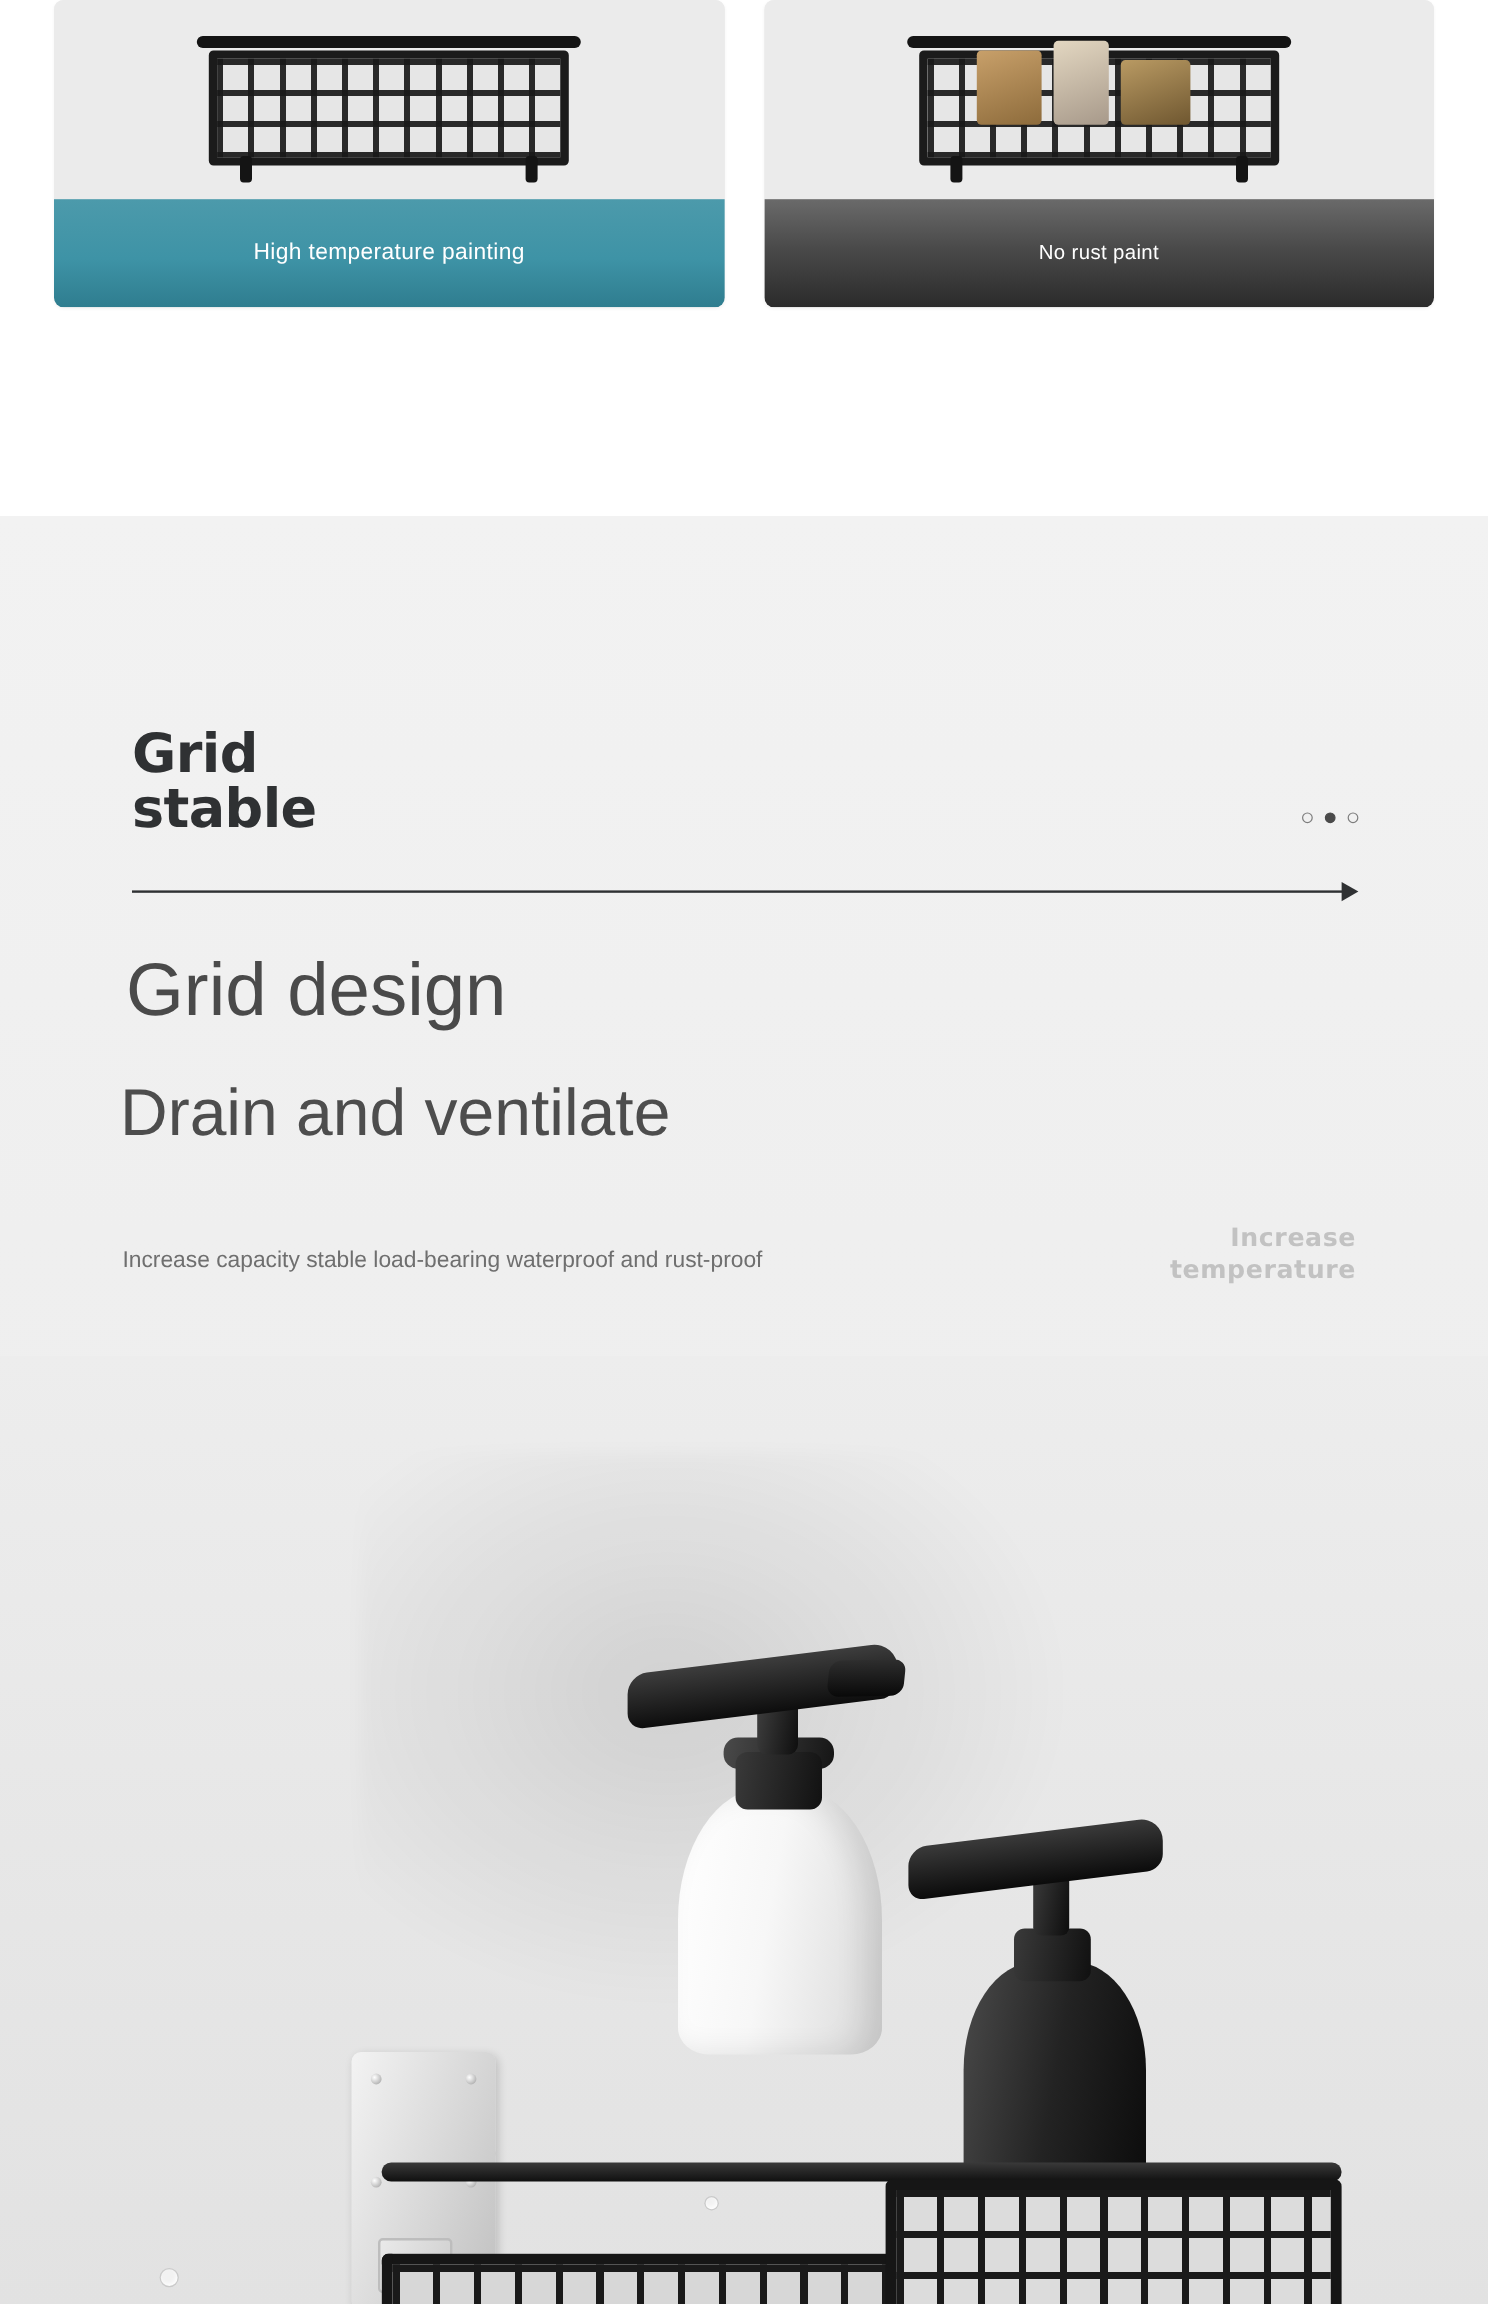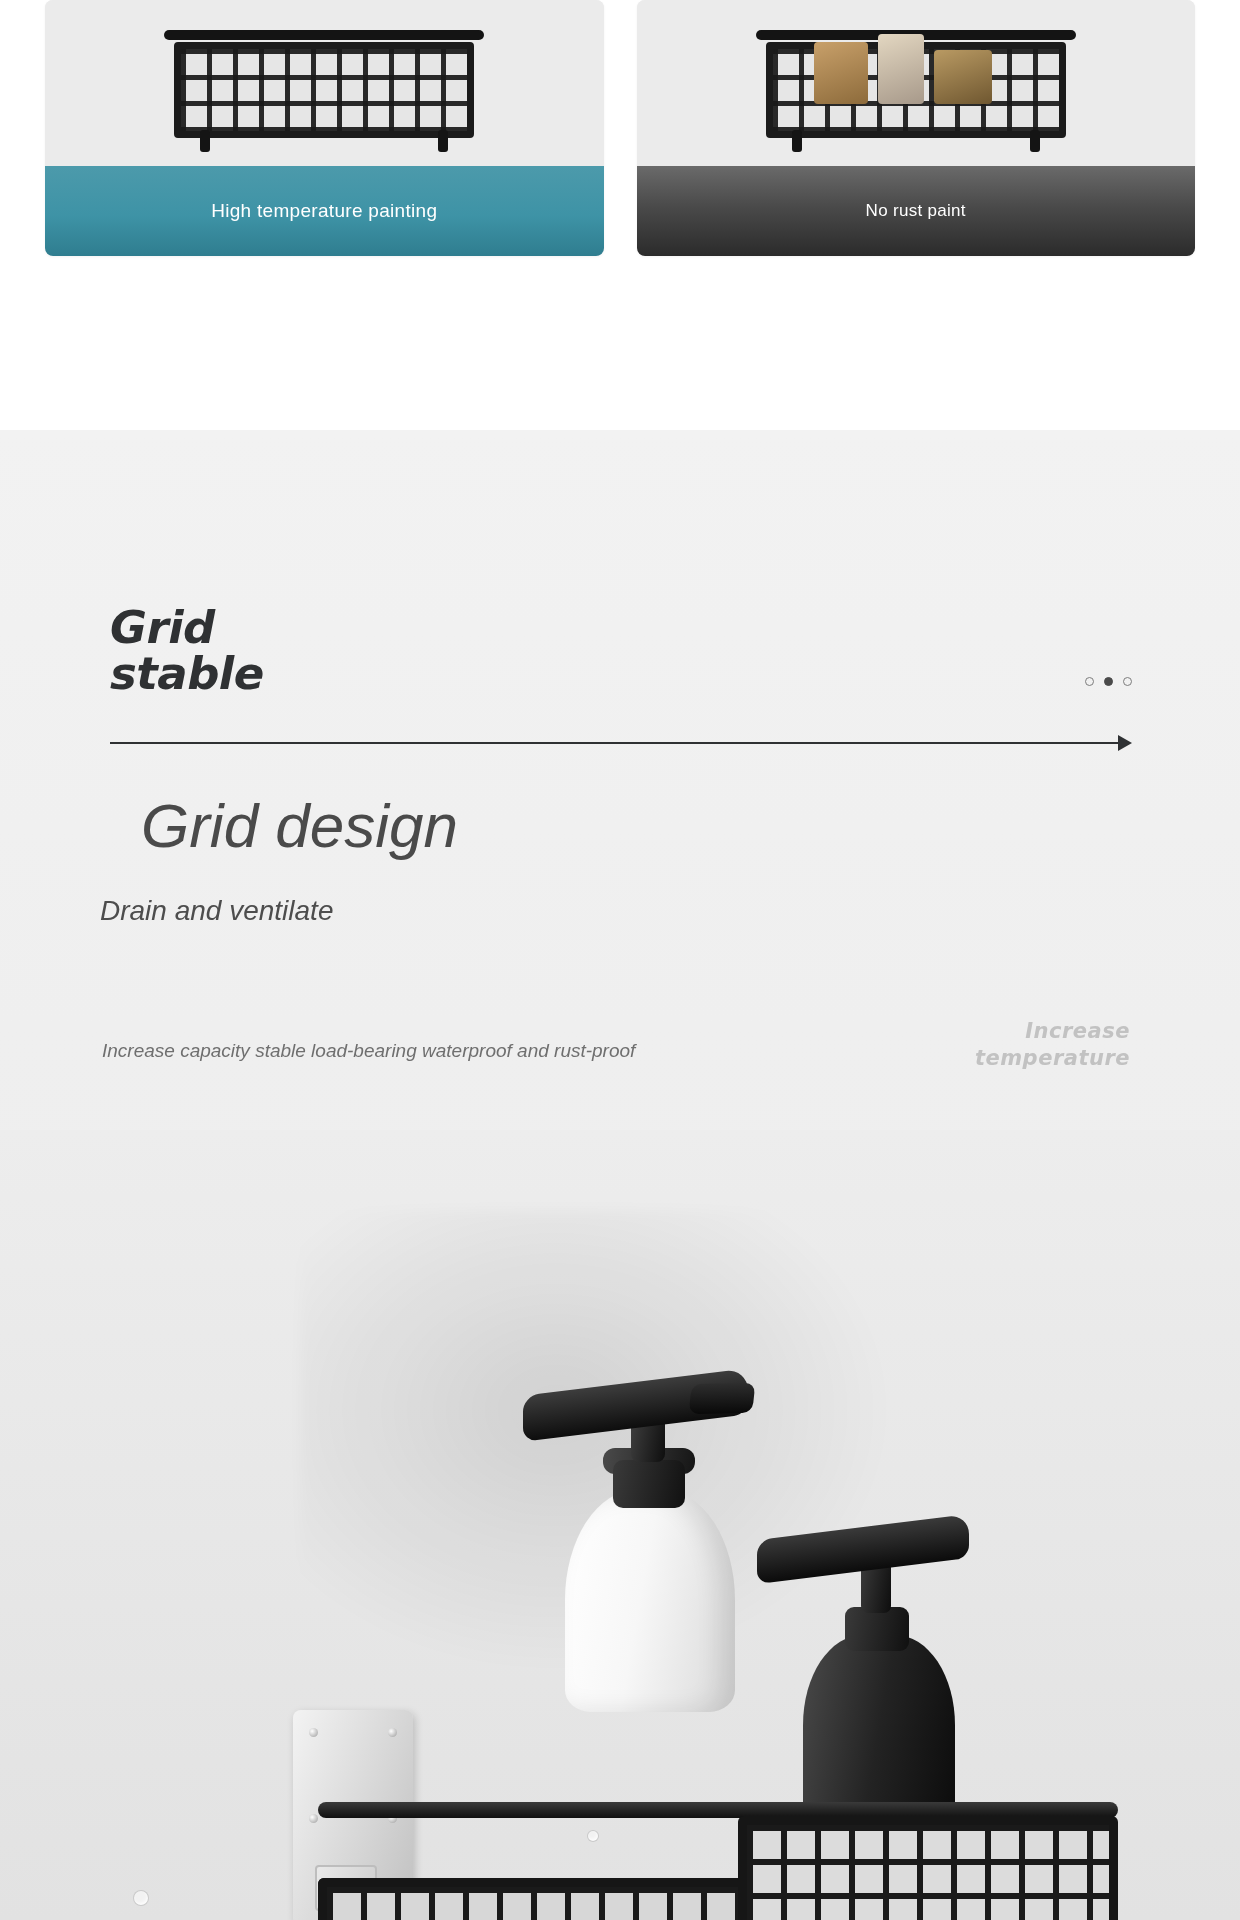--- a/index.html
+++ b/index.html
@@ -117,21 +117,20 @@
     font-size: 17px;
   }
 
   
   .grid-section {
     position: relative;
     width: 1240px;
     height: 1490px;
     background: linear-gradient(180deg, #f2f2f2 0%, #efefef 40%, #ededed 100%);
     overflow: hidden;
-    font-style: italic;
   }
 
   .gd-head {
     position: absolute;
     left: 110px;
     top: 175px;
     width: 1022px;
   }
   .gd-stylized {
     font-family: "DejaVu Sans", sans-serif;
@@ -182,27 +181,26 @@
   }
 
   .gd-title {
     position: absolute;
     left: 105px;
     top: 360px;
     font-size: 62px;
     font-weight: normal;
     color: #4a4a4a;
     letter-spacing: 0px;
-    margin-left: 36px;
   }
   .gd-subtitle {
     position: absolute;
     left: 100px;
     top: 465px;
-    font-size: 28px;
+    font-size: 55px;
     font-weight: normal;
     color: #4d4d4d;
   }
   .gd-desc {
     position: absolute;
     left: 102px;
     top: 610px;
     font-size: 19px;
     color: #6f6f6f;
   }

